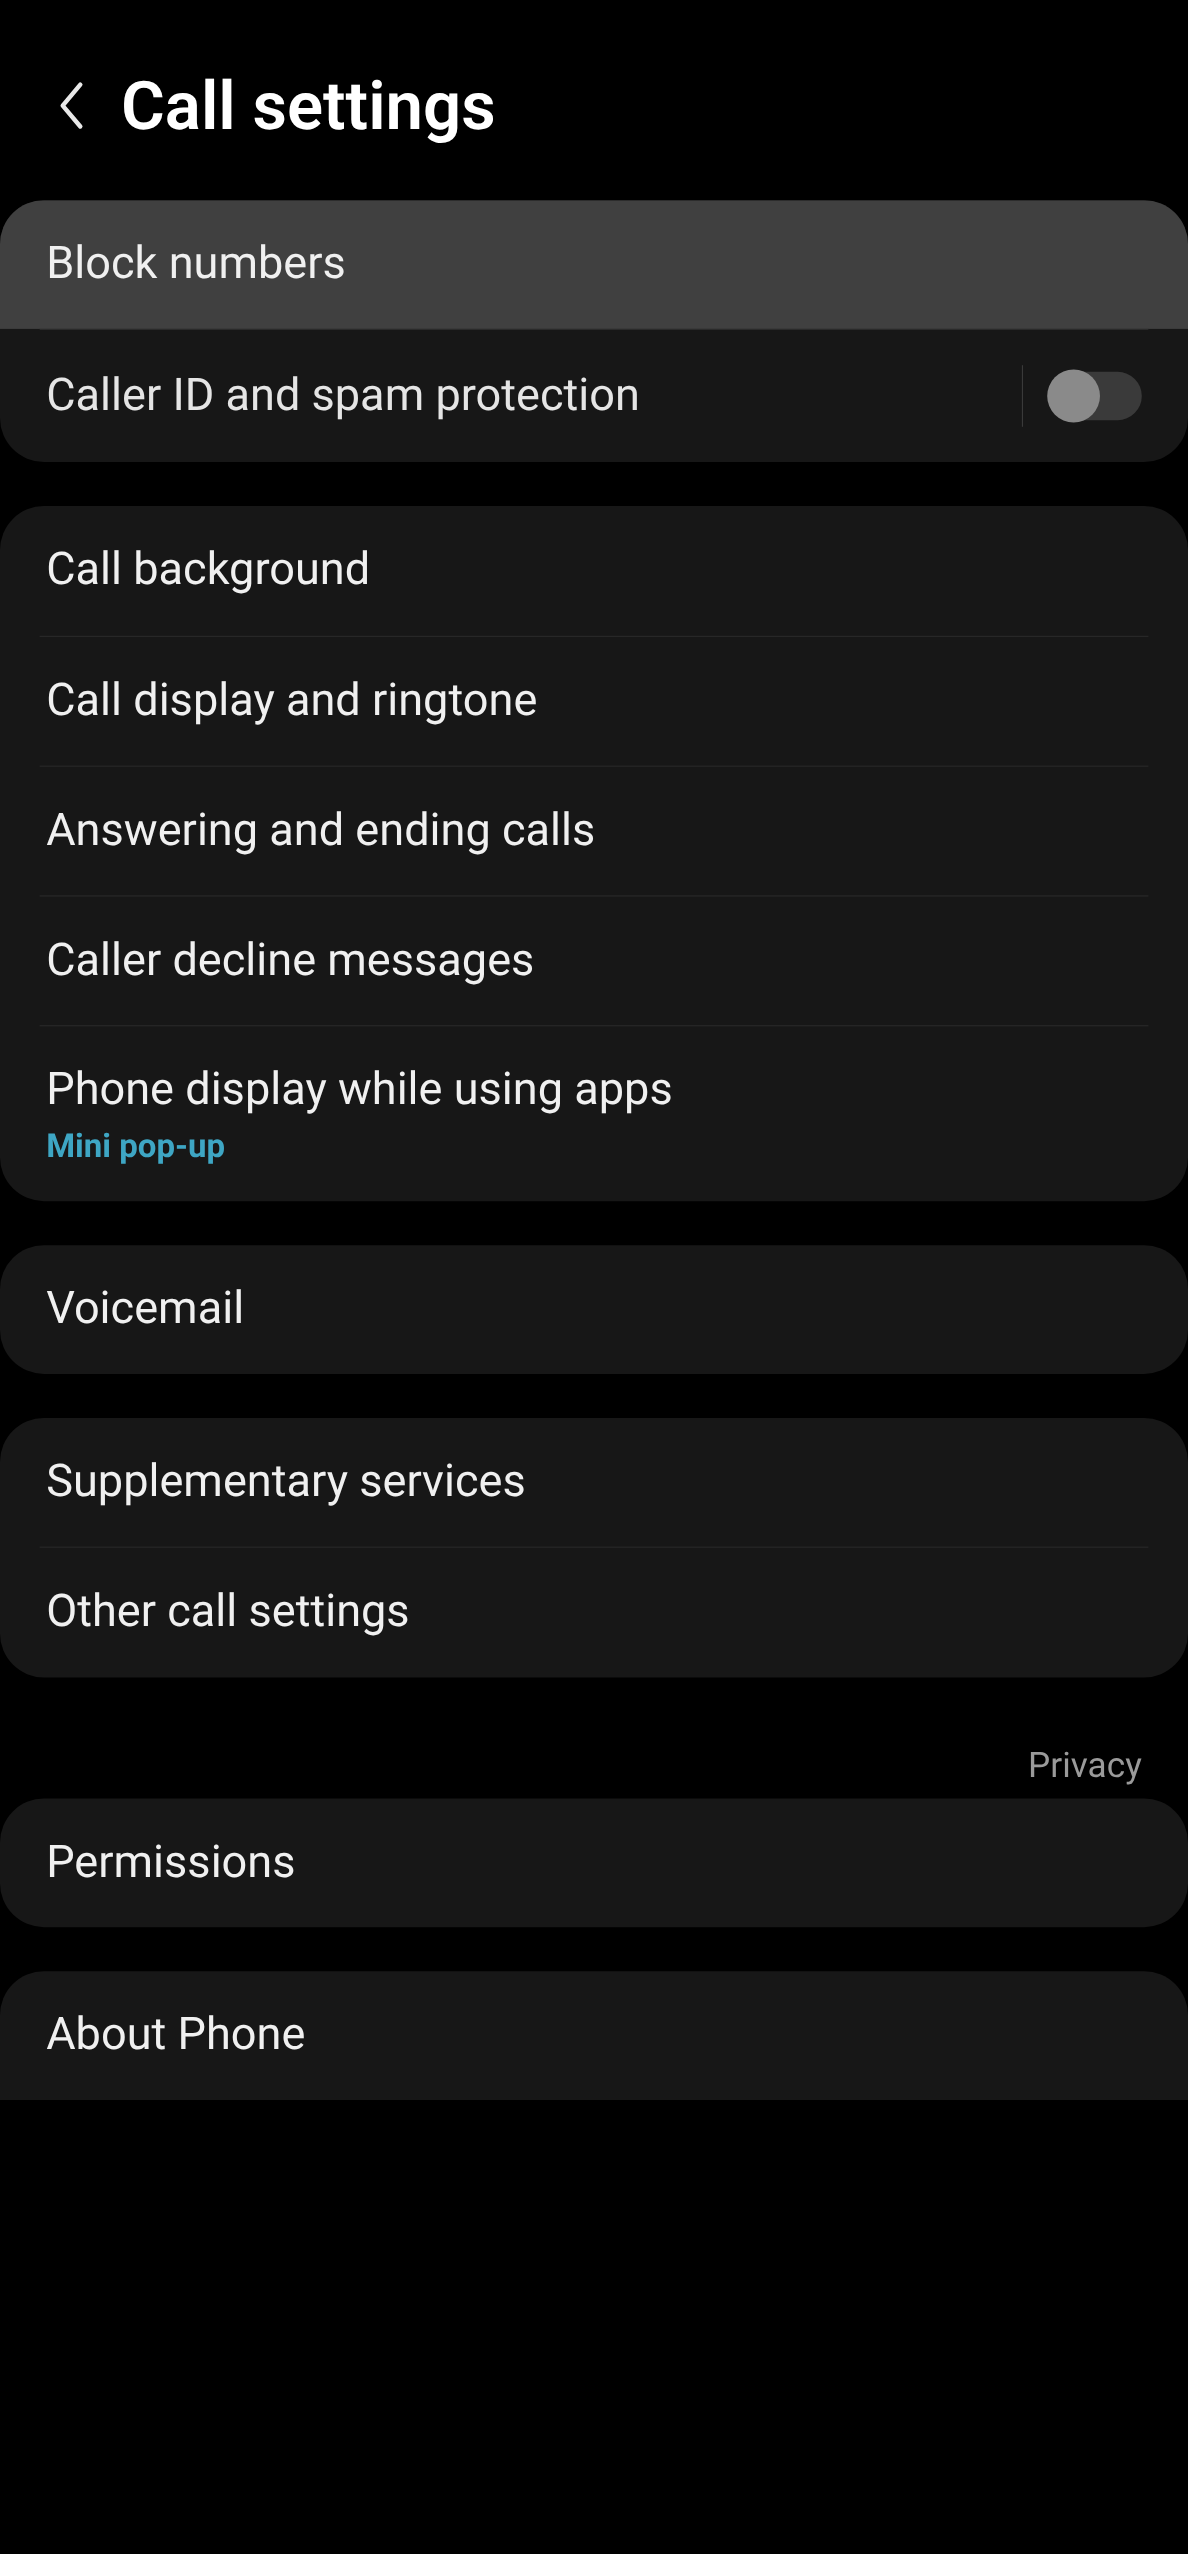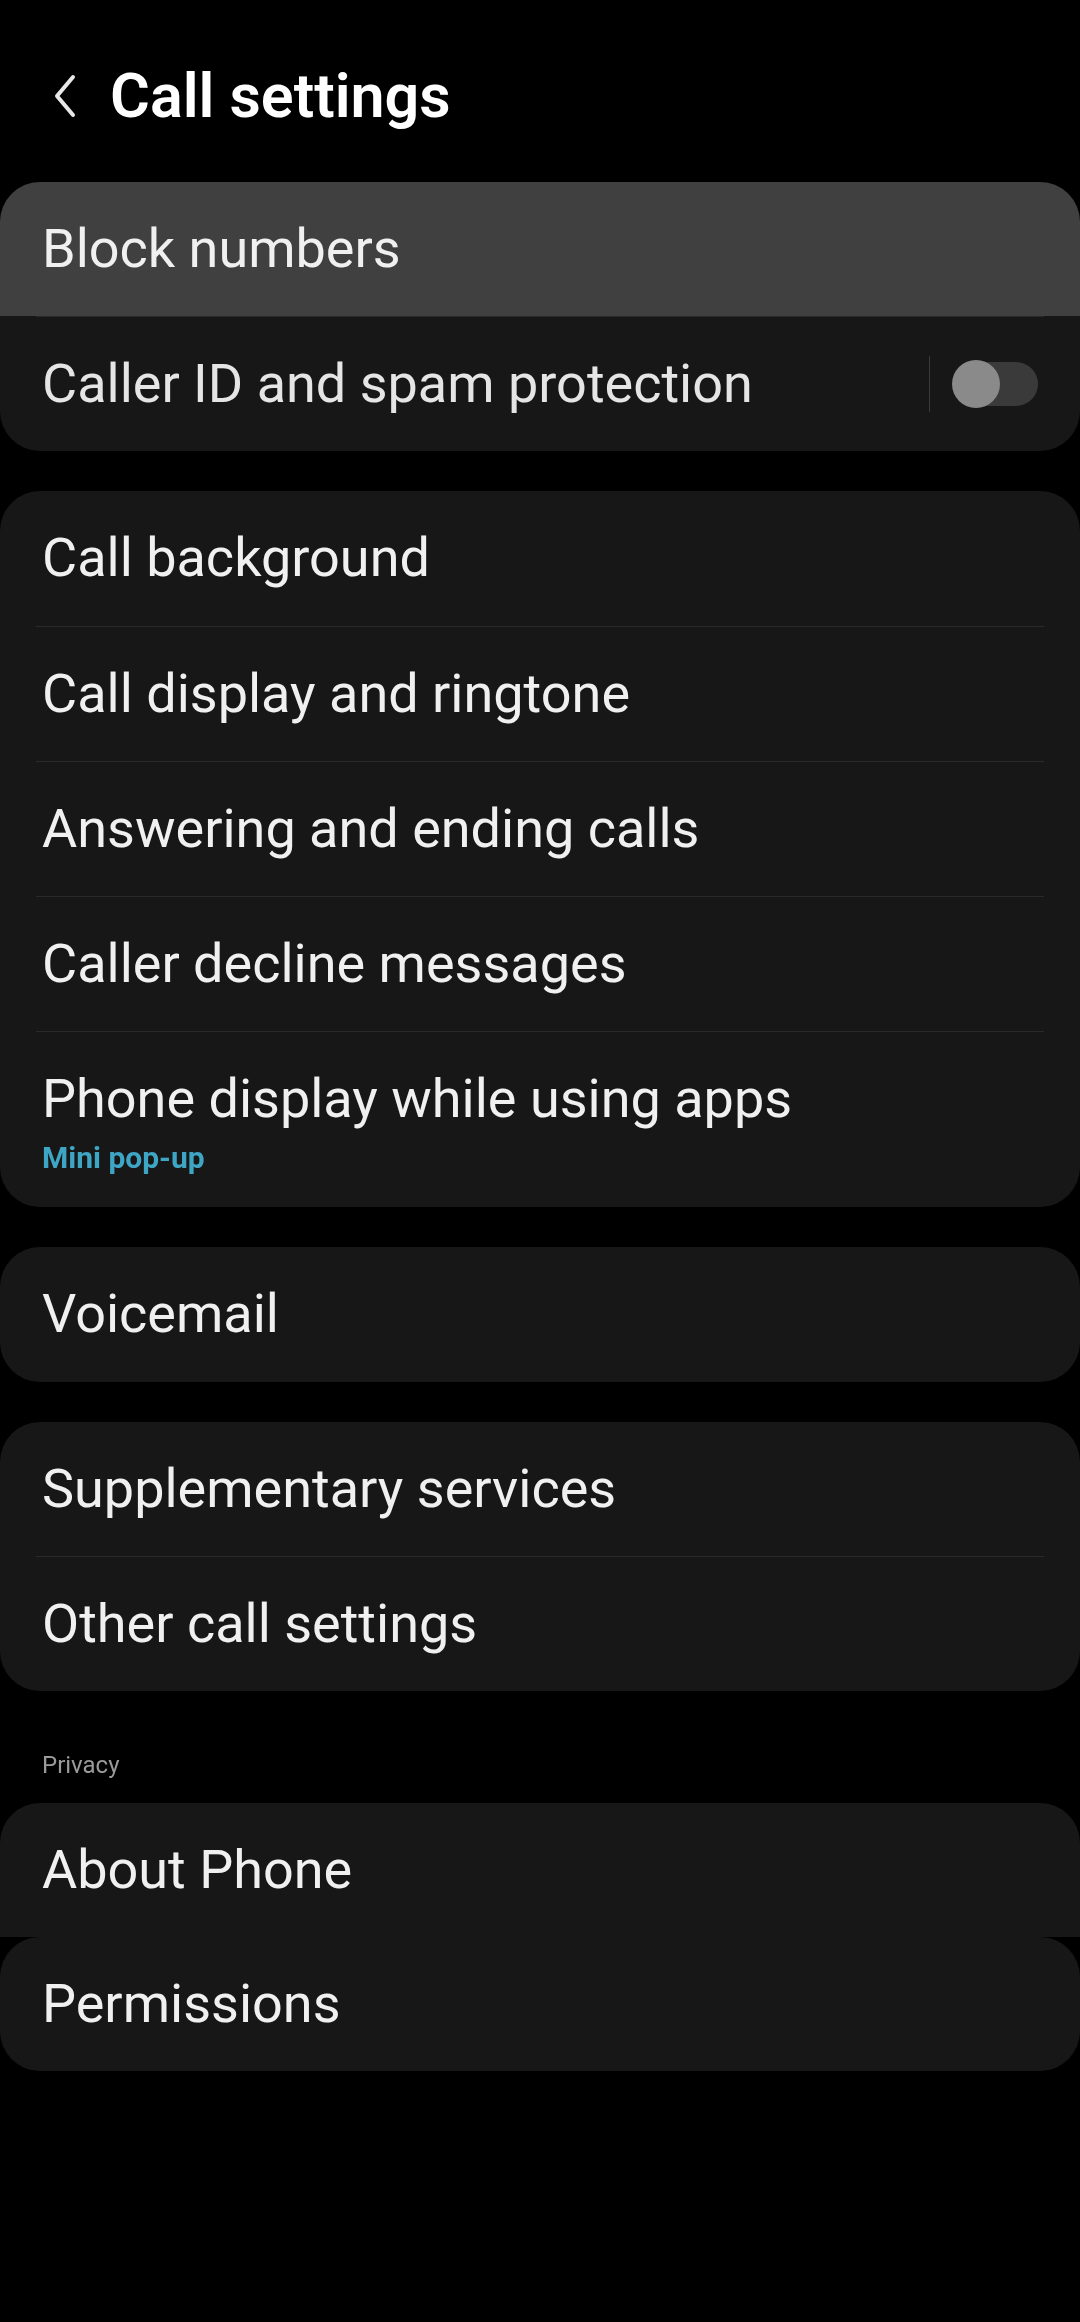--- a/index.html
+++ b/index.html
@@ -58,21 +58,21 @@
     }
     .row.highlighted {
       background: #404040;
     }
     .row-text {
       display: flex;
       flex-direction: column;
       justify-content: center;
     }
     .row-label {
-      font-size: 54px;
+      font-size: 41px;
       color: #f0f0f0;
       line-height: 1.3;
     }
     .row-sublabel {
       font-size: 30px;
       color: #3ea6c4;
       margin-top: 6px;
       font-weight: bold;
     }
     .row.disabled .row-label {
@@ -105,23 +105,24 @@
       position: absolute;
       width: 48px;
       height: 48px;
       background: #8a8a8a;
       border-radius: 50%;
       top: -2px;
       left: -2px;
       transition: left 0.2s;
     }
     .section-label {
-      font-size: 24px;
+      font-size: 32px;
       color: #9a9a9a;
-      padding: 20px 42px 24px 42px;
+      padding: 20px 42px 12px 42px;
+      text-align: right;
     }
     .group.last {
       margin-bottom: 0;
       border-bottom-left-radius: 0;
       border-bottom-right-radius: 0;
     }
   </style>
 </head>
 <body>
 
@@ -205,29 +206,29 @@
     </div>
     <div class="divider"></div>
     <div class="row">
       <div class="row-text">
         <span class="row-label">Other call settings</span>
       </div>
     </div>
   </div>
 
   <div class="section-label">Privacy</div>
+  <div class="group">
+    <div class="row">
+      <div class="row-text">
+        <span class="row-label">Permissions</span>
+      </div>
+    </div>
+  </div>
+
   <div class="group last">
     <div class="row">
       <div class="row-text">
         <span class="row-label">About Phone</span>
       </div>
     </div>
   </div>
 
-  <div class="group">
-    <div class="row">
-      <div class="row-text">
-        <span class="row-label">Permissions</span>
-      </div>
-    </div>
-  </div>
-
 </div>
 
 </body></html>

